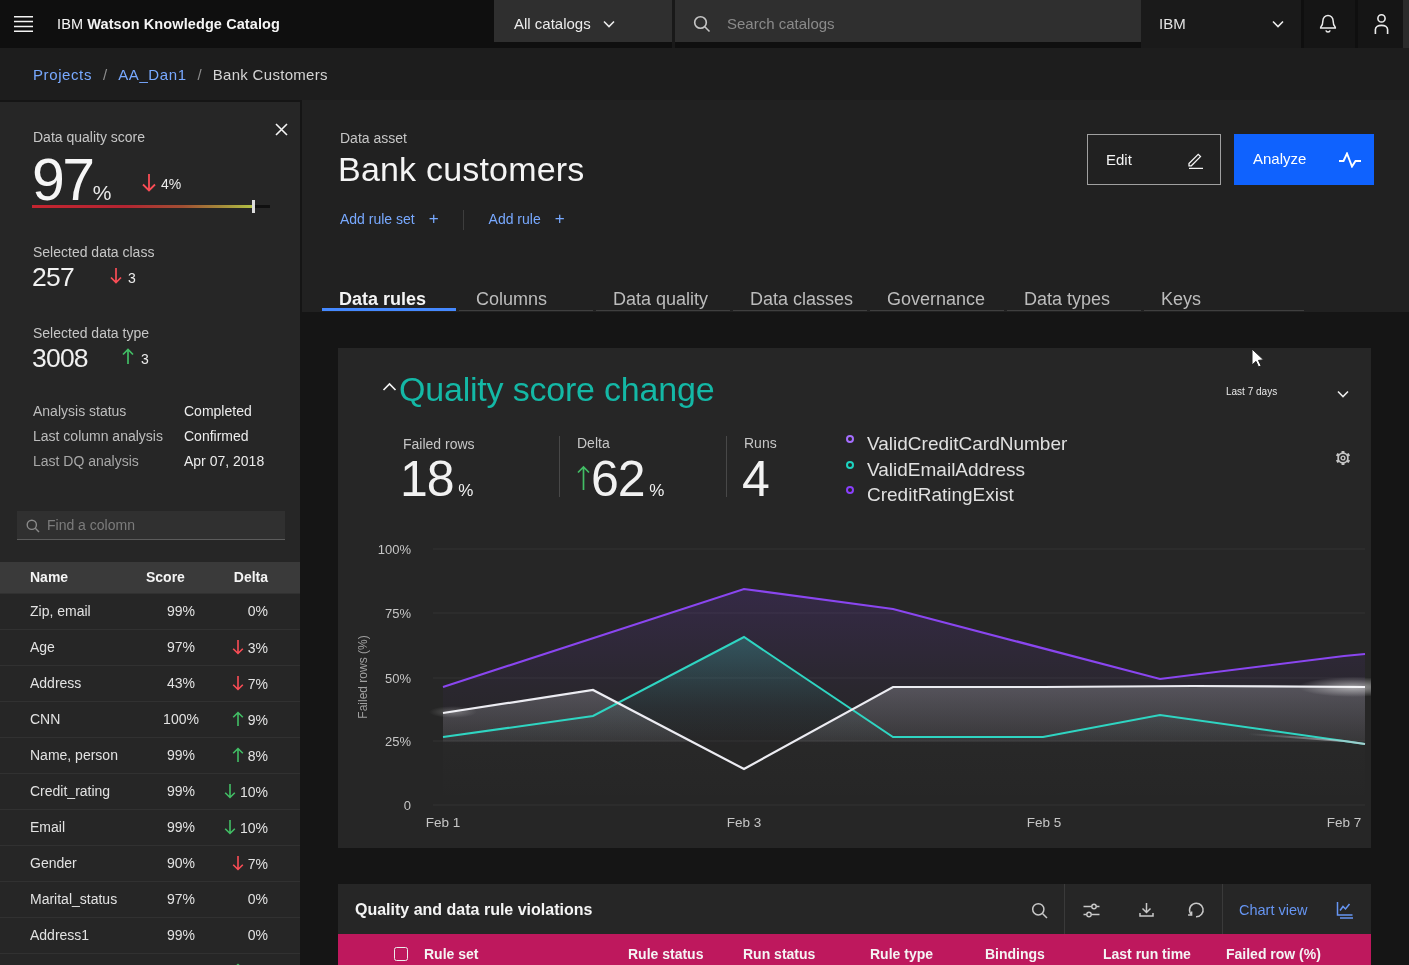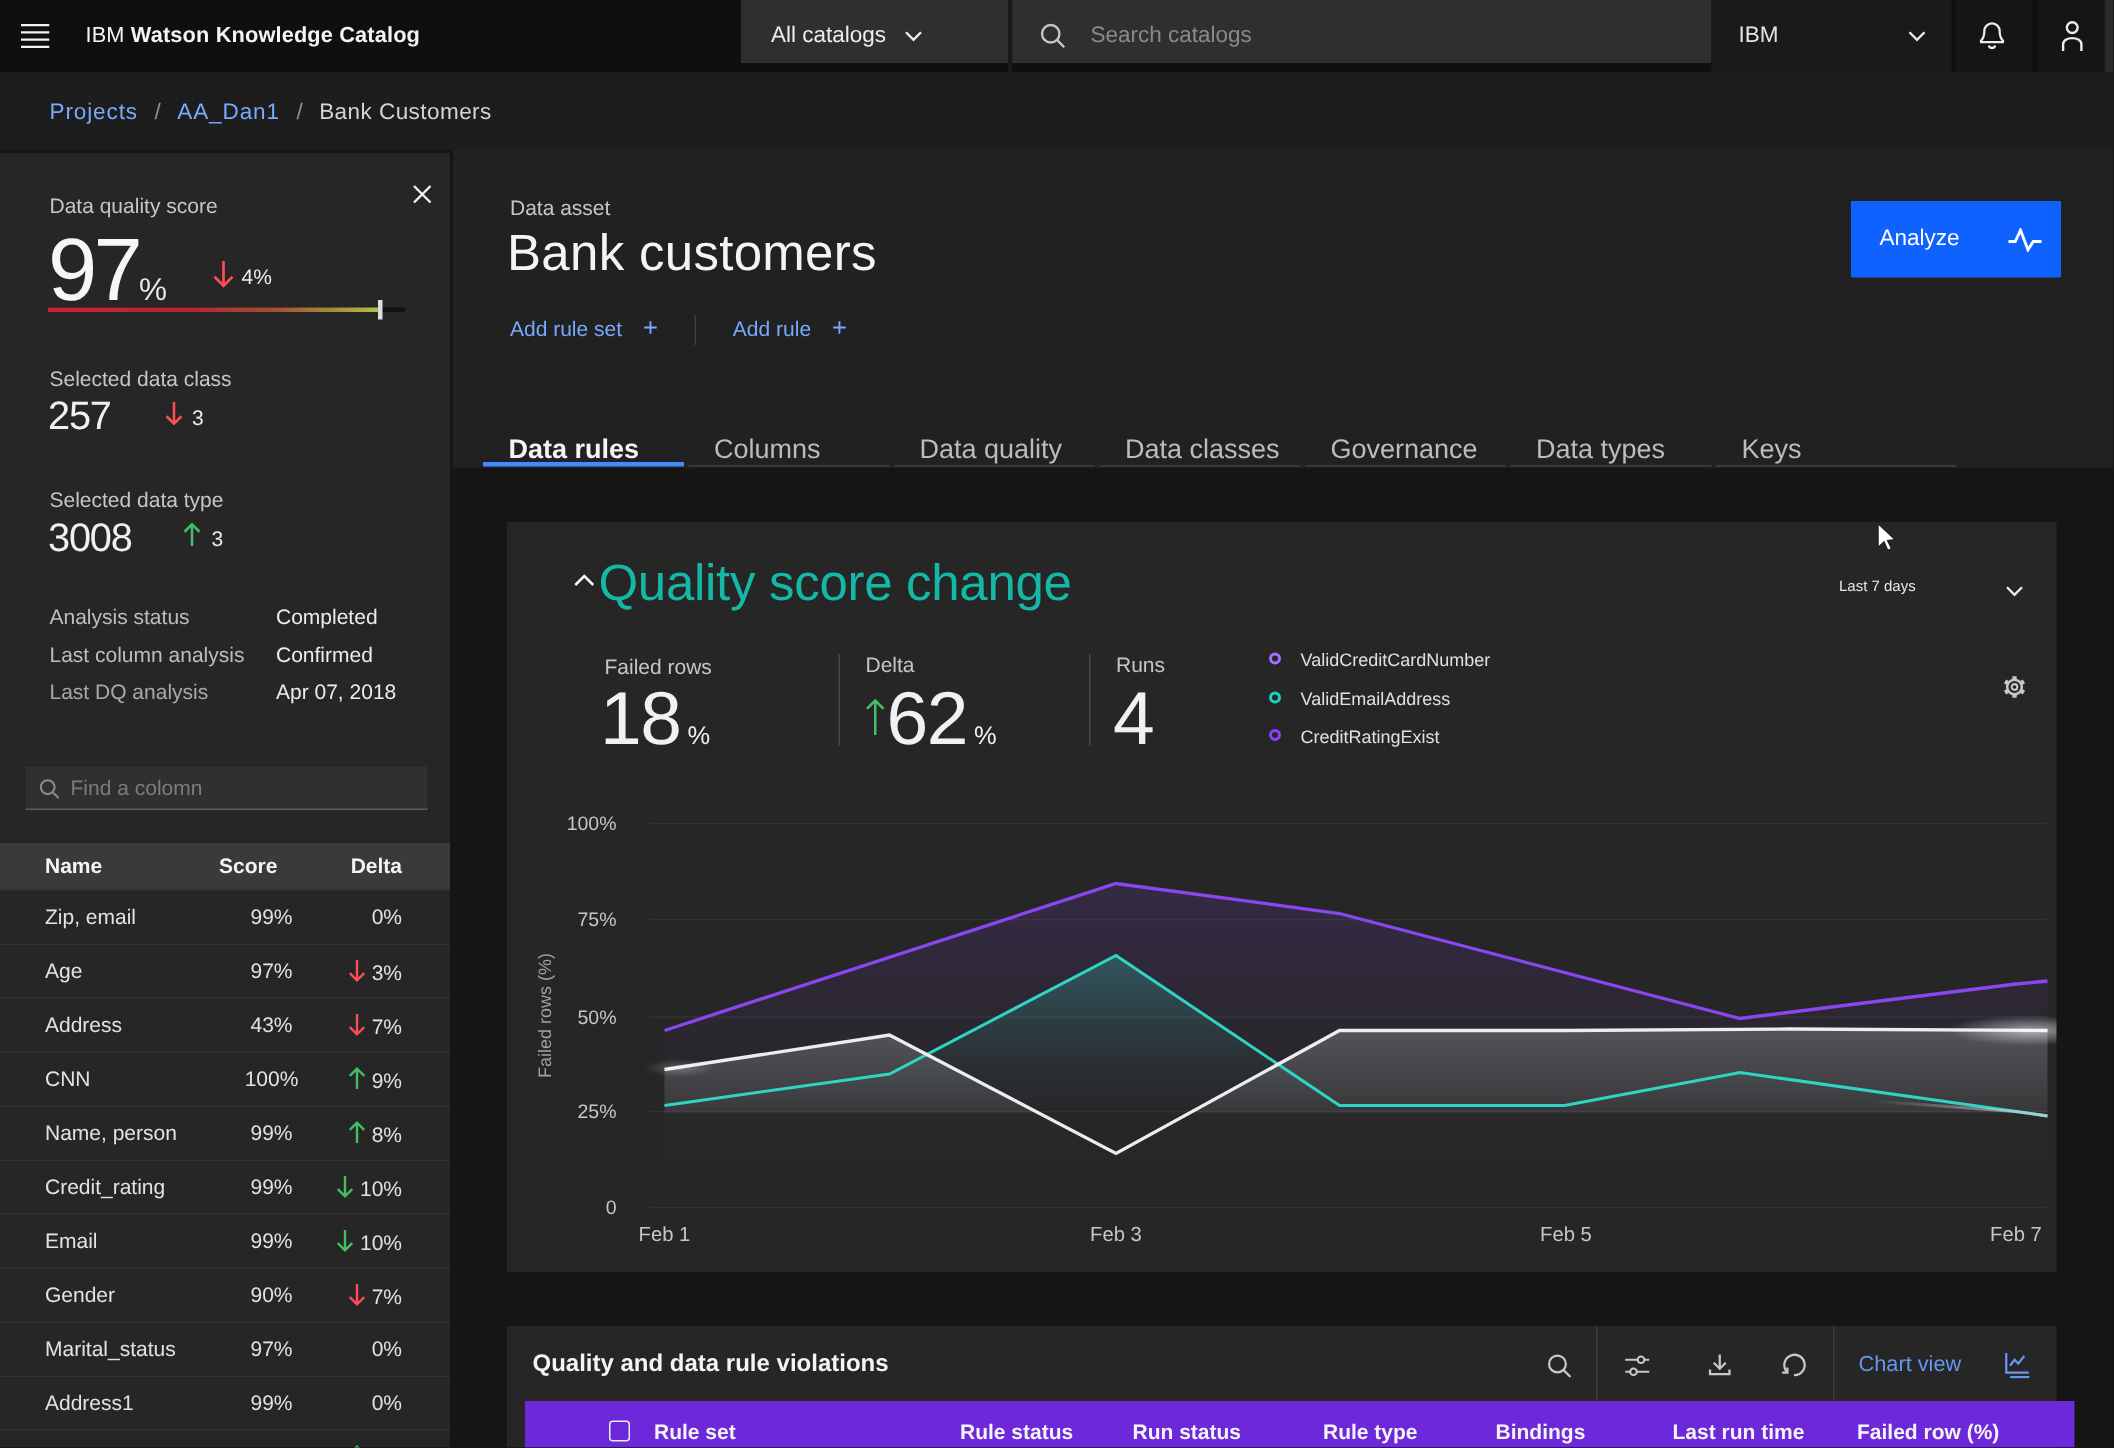--- a/index.html
+++ b/index.html
@@ -73,26 +73,26 @@
   .c-delta { position:absolute; left:180px; width:88px; top:9px; text-align:right; }
   .c-delta svg { vertical-align:-2px; margin-right:4px; }
 
   
   #card1 { position:absolute; left:338px; top:348px; width:1033px; height:500px; background:#262626; }
   #card1 h2 { position:absolute; left:61px; top:22px; font-size:34px; letter-spacing:-0.2px; font-weight:400; color:#14b8a6; }
   .statlbl { position:absolute; color:#c6c6c6; font-size:14px; }
   .statnum { position:absolute; font-size:50px; font-weight:400; color:#f1f1f1; letter-spacing:-1px; }
   .statpct { font-size:17px; letter-spacing:0; }
   .statdiv { position:absolute; width:1px; height:61px; background:#484848; }
-  .legend-item { position:absolute; font-size:12px; color:#e0e0e0; }
+  .legend-item { position:absolute; font-size:19px; color:#e0e0e0; }
   .ldot { position:absolute; left:-21px; top:2px; width:8px; height:8px; border-radius:50%; border:2px solid #a56eff; }
 
   #card2 { position:absolute; left:338px; top:884px; width:1033px; height:81px; background:#262626; }
   #card2 h3 { position:absolute; left:17px; top:17px; font-size:16px; font-weight:bold; color:#f4f4f4; }
-  #c2thead { position:absolute; left:12px; top:50px; width:1033px; height:31px; background:#6d28d9; font-weight:bold; font-size:14px; color:#f4f4f4;text-decoration:underline; }
+  #c2thead { position:absolute; left:0; top:50px; width:1033px; height:31px; background:#be185d; font-weight:bold; font-size:14px; color:#f4f4f4;text-decoration:underline; }
   .chk { position:absolute; left:56px; top:13px; width:14px; height:14px; border:1.5px solid #ececec; border-radius:2.5px; }
   .th { position:absolute; top:12px; }
 
   svg { display:block; }
   .ic { position:absolute; }
 </style>
 </head>
 <body>
 
 <div id="topbar">
@@ -137,20 +137,27 @@
   <div class="in"><a>Projects</a><span class="sep">/</span><a>AA_Dan1</a><span class="sep">/</span><span class="cur">Bank Customers</span></div>
 </div>
 
 <div id="mainhead">
   <div class="lbl" id="da-label">Data asset</div>
   <div id="da-title">Bank customers</div>
   <div id="addrow">
     <span class="bluelink">Add rule set<span class="plus">+</span></span>
     <span class="vdiv"></span>
     <span class="bluelink">Add rule<span class="plus">+</span></span>
+  </div>
+  <div id="btn-edit">
+      <span>Edit</span>
+    <svg class="ic" style="left:99px;top:16px" width="18" height="18" viewBox="0 0 18 18" fill="none" stroke="#f4f4f4" stroke-width="1.3">
+      <path d="M2 12.5L11.2 3.3l2.3 2.3L4.3 14.8H2z"></path>
+        <path d="M2 17.4h14"></path>
+    </svg>
   </div>
   <div id="btn-analyze">
       <span>Analyze</span>
     <svg class="ic" style="left:104px;top:18px" width="24" height="16" viewBox="0 0 24 16" fill="none" stroke="#ffffff" stroke-width="1.9">
       <path d="M1 9h4.5L9 1.5l5 13 3.5-5.5H23"></path>
     </svg>
   </div>
   <div id="tabs">
     <div class="tab active" style="left:0px;width:134px">
         <span style="position:absolute;left:17px;top:3px">Data rules</span>

